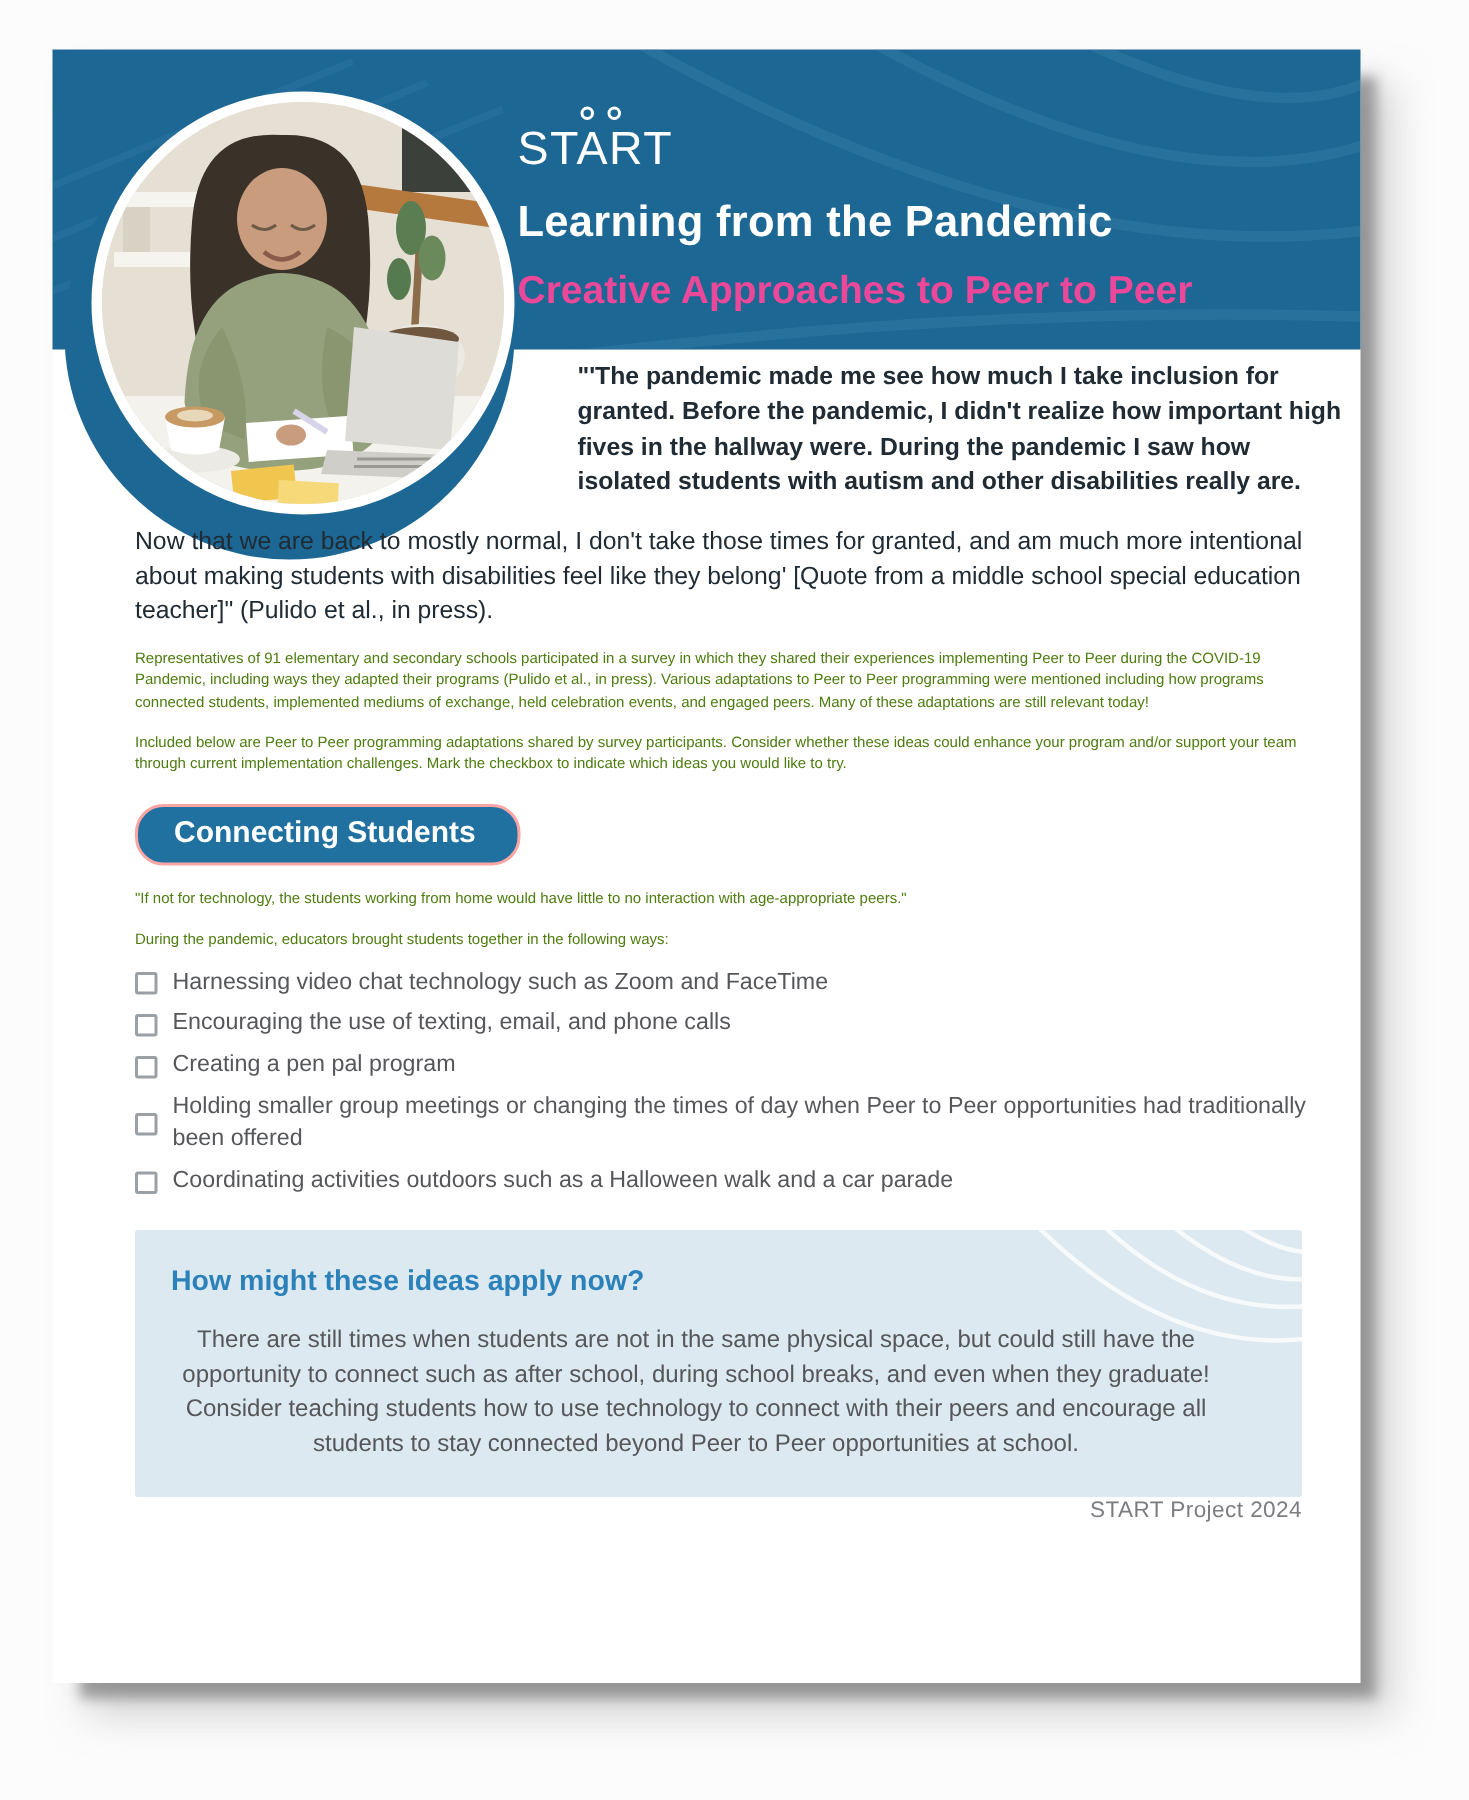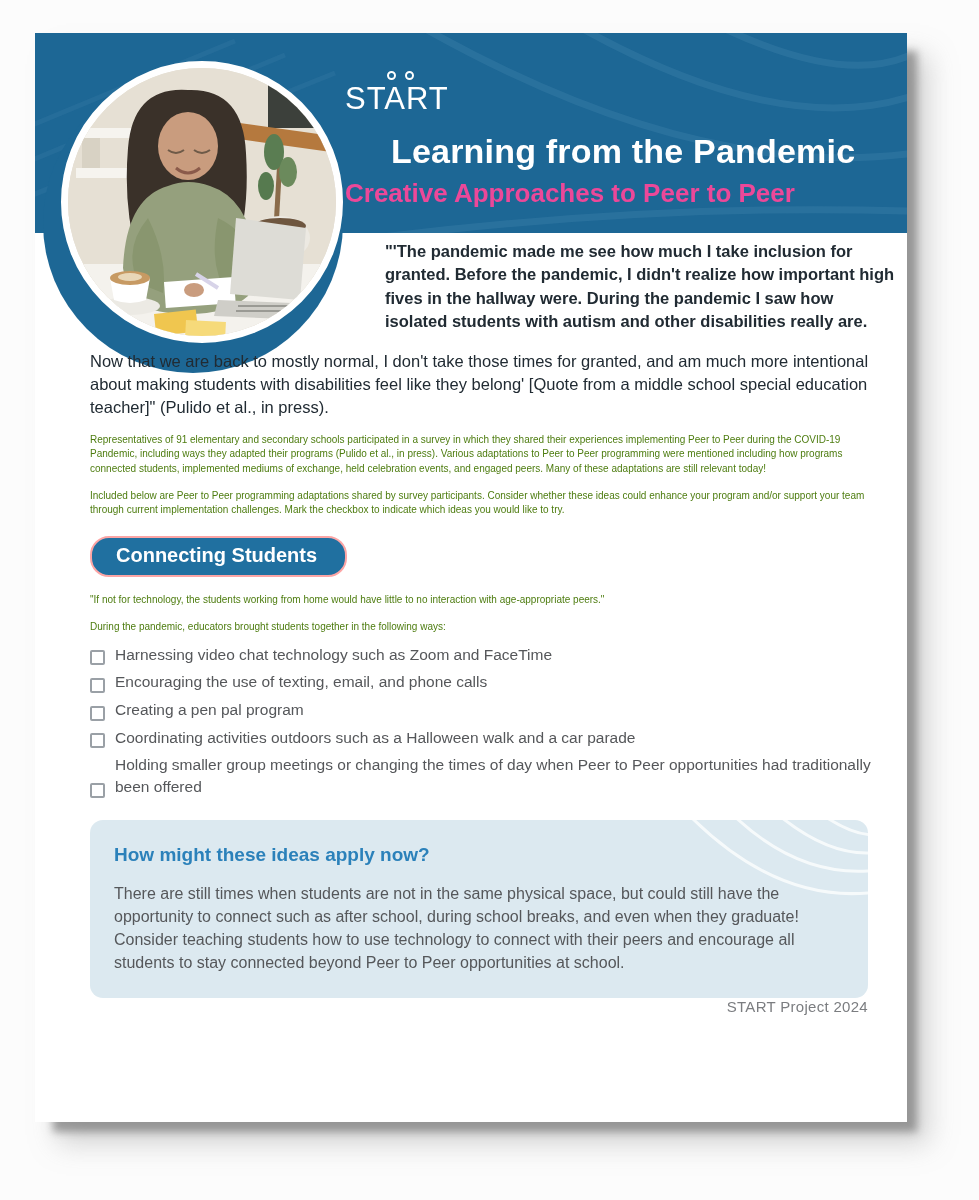--- a/index.html
+++ b/index.html
@@ -24,54 +24,54 @@
   .photo {
     position:absolute; left:26px; top:28px; width:282px; height:282px;
     border-radius:50%; border:7px solid #ffffff; overflow:hidden; background:#e3ddd2;
   }
   .photo svg { display:block; }
 
   
   .logo { position:absolute; left:310px; top:48px; color:#ffffff; font-size:31px; font-weight:normal; letter-spacing:1px; }
   .logo .ring { position:absolute; width:9px; height:9px; border:2.5px solid #ffffff; border-radius:50%; top:-10px; }
   .logo .r1 { left:42px; } .logo .r2 { left:60px; }
-  .hd-title { position:absolute; left:310px; top:99px; color:#ffffff; font-size:34px; font-weight:bold; letter-spacing:.2px;margin-left:46px; }
+  .hd-title { position:absolute; left:310px; top:99px; color:#ffffff; font-size:29px; font-weight:bold; letter-spacing:.2px; }
   .hd-sub   { position:absolute; left:310px; top:145px; color:#ec4899; font-size:26px; font-weight:bold; }
 
   
   .quote-top {
     position:absolute; left:350px; top:207px; width:512px;
     color:#212b33; font-size:16.5px; font-weight:bold; line-height:1.42;
   }
 
   
   .content { position:absolute; left:0; top:0; width:872px; padding:317px 42px 0 55px; }
   .content .bold-p { color:#212b33; font-size:16.5px; font-weight:normal; line-height:1.4; width:785px; margin-bottom:14px; }
   .content .body-p { color:#4d7c0f; font-size:10px; line-height:1.42; width:785px; margin-bottom:13px; }
 
   .badge {
     display:inline-block; margin:6px 0 16px 0;
     background:#2070a0; border:2px solid #fca5a5; border-radius:19px;
     color:#ffffff; font-size:20px; font-weight:bold; padding:6px 28px 8px 24px;
   }
 
   .checklist { margin:3px 0 0 0; width:800px; }
-  .chk-row { display:flex; align-items:flex-end; margin-bottom:6px; }
+  .chk-row { display:flex; align-items:center; margin-bottom:6px; }
   .chk-box {
     flex:0 0 auto; width:15px; height:15px; margin:3px 10px 0 0;
     border:2px solid #9aa0a6; border-radius:2px; background:#ffffff; cursor:pointer;
   }
   .chk-label { color:#55575a; font-size:15.5px; line-height:1.4; width:760px; }
 
   .callout {
     position:relative; margin-top:22px; width:778px; min-height:168px;
-    background:#dce9f0; border-radius:13px; padding:24px 28px 24px 24px; overflow:hidden;
+    background:#dce9f0; border-radius:2px; padding:24px 28px 24px 24px; overflow:hidden;
   }
   .callout h3 { color:#2b81ba; font-size:19px; font-weight:bold; margin-bottom:16px; }
-  .callout p  { color:#55575a; font-size:16px; line-height:1.45; width:700px; }
+  .callout p  { color:#55575a; font-size:16px; line-height:1.45; width:700px;text-align:center; }
   .callout svg { position:absolute; right:0; top:0; }
 
   .footer { width:778px; text-align:right; color:#7b7d80; font-size:15px; letter-spacing:.3px; }
 </style>
 </head>
 <body>
 
 <div class="canvas">
   <div class="page">
 
@@ -167,25 +167,25 @@
         <div class="chk-row">
           <span class="chk-box"></span>
           <span class="chk-label">Encouraging the use of texting, email, and phone calls</span>
         </div>
         <div class="chk-row">
           <span class="chk-box"></span>
           <span class="chk-label">Creating a pen pal program</span>
         </div>
         <div class="chk-row">
           <span class="chk-box"></span>
+          <span class="chk-label">Holding smaller group meetings or changing the times of day when Peer to Peer opportunities had traditionally been offered</span>
+        </div>
+        <div class="chk-row">
+          <span class="chk-box"></span>
           <span class="chk-label">Coordinating activities outdoors such as a Halloween walk and a car parade</span>
-        </div>
-        <div class="chk-row">
-          <span class="chk-box"></span>
-          <span class="chk-label">Holding smaller group meetings or changing the times of day when Peer to Peer opportunities had traditionally been offered</span>
         </div>
       </div>
 
       <div class="callout">
         <svg width="200" height="110" viewBox="0 0 200 110">
           <g fill="none" stroke="#ffffff" stroke-opacity="0.75" stroke-width="3">
             <path d="M60,-10 Q130,60 210,50"></path>
             <path d="M100,-14 Q160,40 212,32"></path>
             <path d="M140,-16 Q185,20 214,14"></path>
             <path d="M20,-6 Q110,85 208,72"></path>

